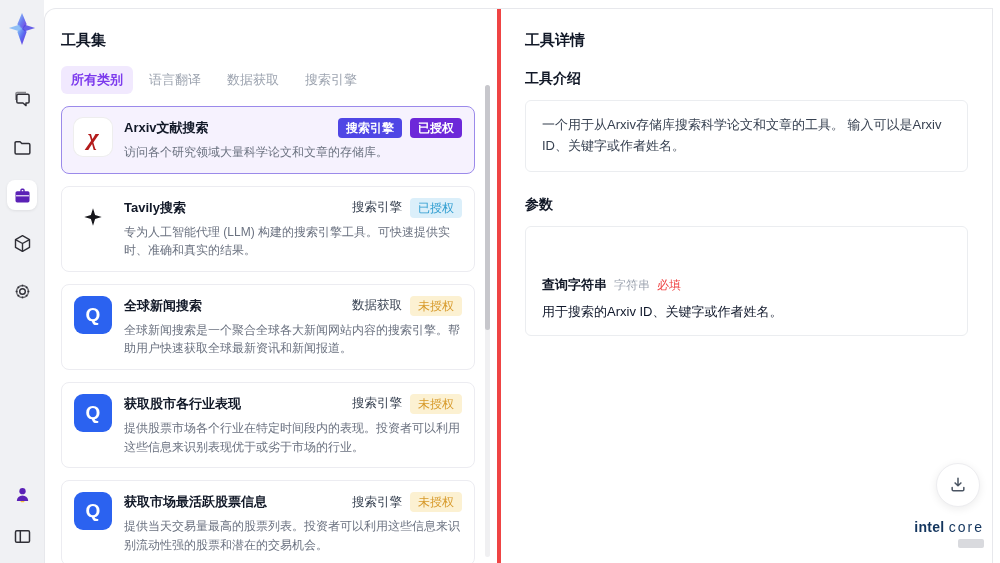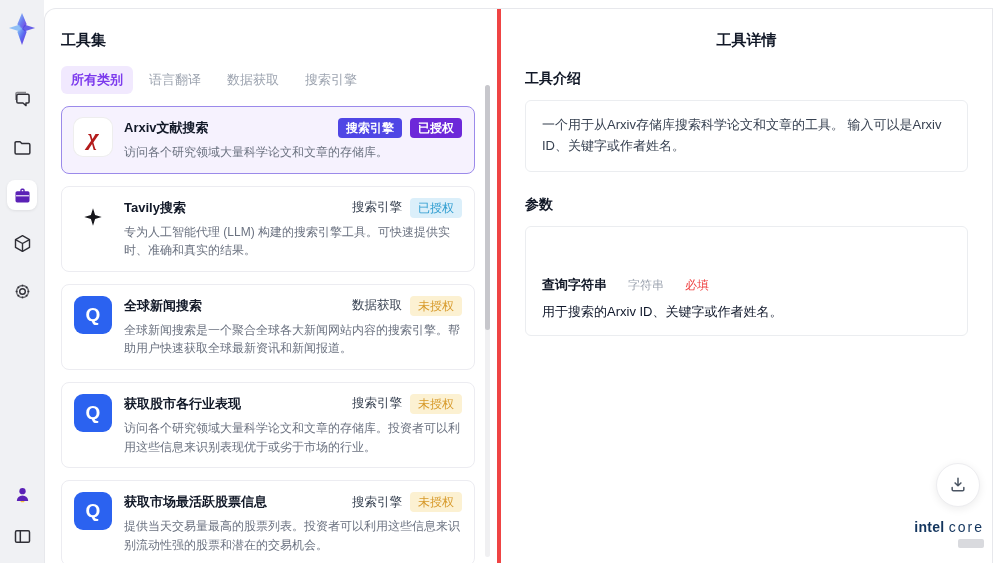--- a/index.html
+++ b/index.html
@@ -56,25 +56,25 @@
   .badge { font-size:12px; padding:4px 8px; border-radius:4px; line-height:1; }
   .badge.cat-filled { background:#4f46e5; color:#fff; font-weight:600; }
   .badge.auth-filled { background:#6d28d9; color:#fff; font-weight:600; }
   .badge.auth-ok { background:#dbeffa; color:#2f9dd0; }
   .badge.auth-no { background:#fcf1d2; color:#d79a2b; }
   .tool-desc { margin-top:5px; font-size:12px; color:#6b7280; line-height:1.55; }
   .scroll-track { position:absolute; right:7px; top:76px; bottom:6px; width:5px; background:#f0f0f2; border-radius:3px; }
   .scroll-thumb { width:5px; height:52%; background:#c7c7cc; border-radius:3px; }
   
   .detail-pane { flex:1; padding:16px 24px; position:relative; }
-  .detail-title { font-size:15px; font-weight:700; color:#111827; margin:6px 0 20px 0;text-align:center; }
+  .detail-title { font-size:15px; font-weight:700; color:#111827; margin:6px 0 20px 0; }
   .section-h { font-size:14px; font-weight:700; color:#111827; margin-bottom:12px; }
   .info-box { border:1px solid #ebedf0; border-radius:6px; padding:14px 16px; font-size:13px; color:#374151; line-height:1.6; margin-bottom:24px; background:#fff; }
   .param-box { border:1px solid #ebedf0; border-radius:6px; padding:14px 16px; background:#fff; }
-  .param-head { display:flex; align-items:baseline; gap:21px; }
+  .param-head { display:flex; align-items:baseline; gap:7px; }
   .param-name { font-size:13px; font-weight:700; color:#111827; }
   .param-type { font-size:12px; color:#9ca3af;margin-top:36px; }
   .param-required { font-size:12px; color:#ef4444; }
   .param-desc { margin-top:9px; font-size:13px; color:#0f172a; }
   
   .fab {
     position:absolute; right:20px; bottom:56px; width:44px; height:44px; border-radius:50%;
     background:#fff; border:1px solid #ededf0; box-shadow:0 2px 8px rgba(0,0,0,.08);
     display:flex; align-items:center; justify-content:center; cursor:pointer; z-index:8;
   }
@@ -213,21 +213,21 @@
         <div class="tool-card">
     <div class="tool-icon quark">Q</div>
     <div class="tool-main">
       <div class="tool-head">
         <span class="tool-name">获取股市各行业表现</span>
         <span class="tool-side">
           <span class="t-cat cat-plain">搜索引擎</span>
           <span class="badge t-auth auth-no">未授权</span>
         </span>
       </div>
-      <div class="tool-desc">访问各个研究领域大量科学论文和文章的存储库。投资者可以利用这些信息来识别表现优于或劣于市场的行业。</div>
+      <div class="tool-desc">提供股票市场各个行业在特定时间段内的表现。投资者可以利用这些信息来识别表现优于或劣于市场的行业。</div>
     </div>
   </div>
         <div class="tool-card">
     <div class="tool-icon quark">Q</div>
     <div class="tool-main">
       <div class="tool-head">
         <span class="tool-name">获取市场最活跃股票信息</span>
         <span class="tool-side">
           <span class="t-cat cat-plain">搜索引擎</span>
           <span class="badge t-auth auth-no">未授权</span>

